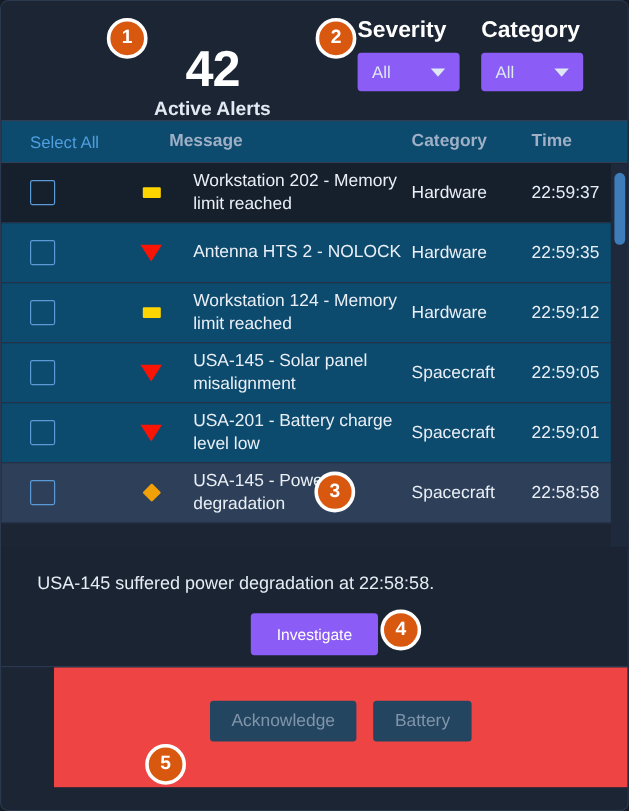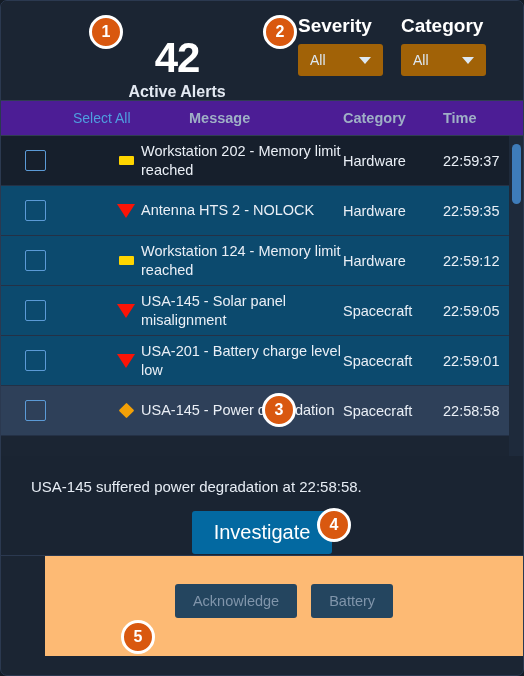--- a/index.html
+++ b/index.html
@@ -74,21 +74,21 @@
     font-size: 19px;
     font-weight: bold;
     color: #ffffff;
     line-height: 18px;
     margin-bottom: 9px;
   }
   .select-box {
     position: relative;
     width: 85px;
     height: 32px;
-    background: #a16207;
+    background: #8b5cf6;
     border: none;
     border-radius: 3px;
     display: flex;
     align-items: center;
     cursor: pointer;
   }
   .select-value {
     font-size: 14px;
     color: #dde8f3;
     padding-left: 12px;
@@ -100,26 +100,25 @@
     border-left: 6px solid transparent;
     border-right: 6px solid transparent;
     border-top: 7px solid #dde8f3;
     margin-right: 12px;
   }
 
   
   .table-head {
     height: 36px;
     box-sizing: border-box;
-    background: #4c1d95;
+    background: #0c4a6e;
     border-top: 1px solid #303d52;
     border-bottom: 1px solid #303d52;
     display: flex;
     align-items: center;
-    padding-left: 48px;
   }
   .col-check   { width: 110px; box-sizing: border-box; padding-left: 24px; }
   .col-sev     { width: 30px; }
   .col-msg     { flex: 1; box-sizing: border-box; padding-left: 0px; }
   .col-cat     { width: 100px; }
   .col-time    { width: 80px; }
 
   .select-all-link {
     font-size: 14px;
     color: #4f9ee0;
@@ -182,20 +181,21 @@
     background: #f2a007;
     transform: rotate(45deg);
     border-radius: 1px;
   }
 
   .cell-msg {
     font-size: 14.5px;
     color: #eaeff6;
     line-height: 19px;
     max-width: 200px;
+    margin-left: 20px;
   }
   .cell-cat, .cell-time {
     font-size: 14.5px;
     color: #eaeff6;
     white-space: nowrap;
   }
 
   
   .scroll-track {
     position: absolute;
@@ -230,35 +230,35 @@
     color: #e6ecf4;
     text-align: left;
     padding: 0 30px;
   }
   .detail-actions {
     display: flex;
     justify-content: center;
     margin-top: 16px;
   }
   .btn-primary {
-    background: #0369a1;
+    background: #8b5cf6;
     color: #ffffff;
-    font-size: 20px;
+    font-size: 13px;
     border: none;
     border-radius: 3px;
     padding: 10px 22px;
     cursor: pointer;
     font-family: inherit;
   }
 
   
   .footer {
     height: 100px;
     box-sizing: border-box;
-    background: #fdba74;
+    background: #ef4444;
     display: flex;
     align-items: center;
     justify-content: center;
     gap: 14px;
     padding-bottom: 10px;
     margin-left: 44px;
   }
   .btn-muted {
     background: #24455f;
     color: #8095ab;

